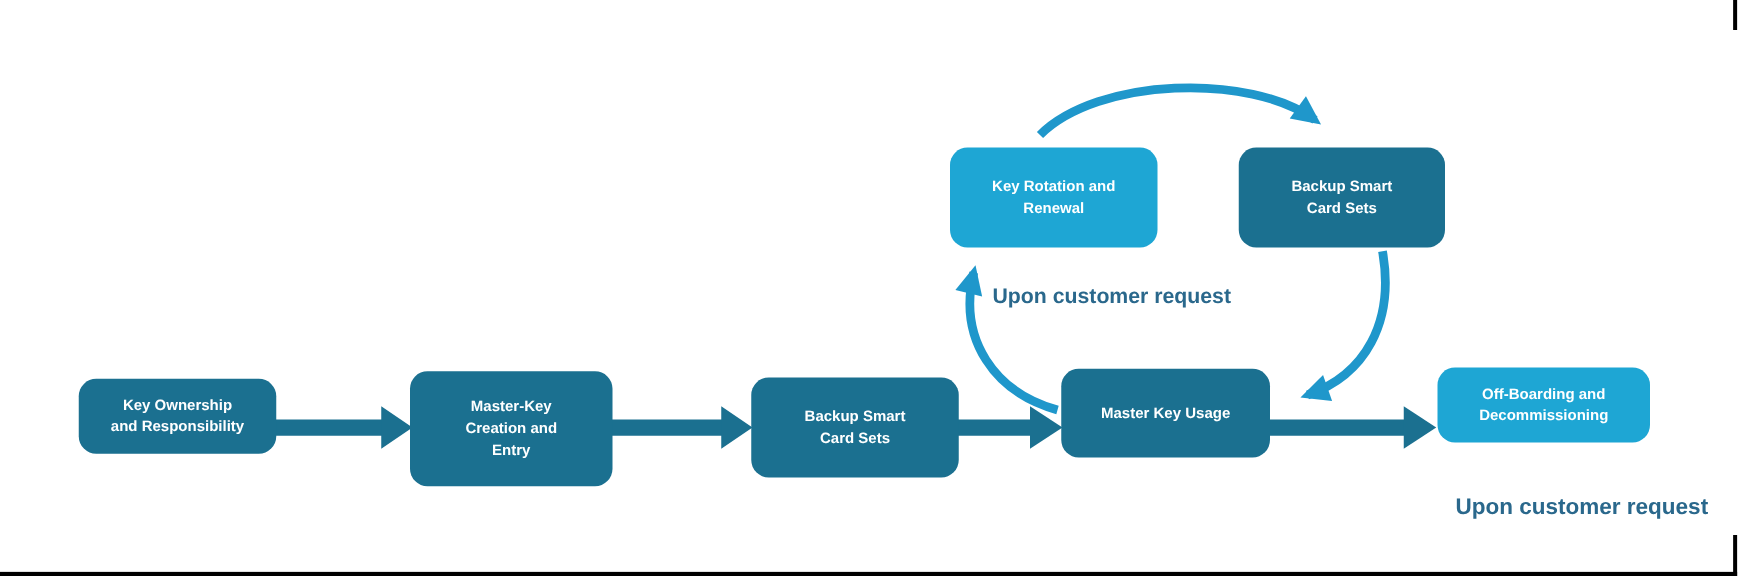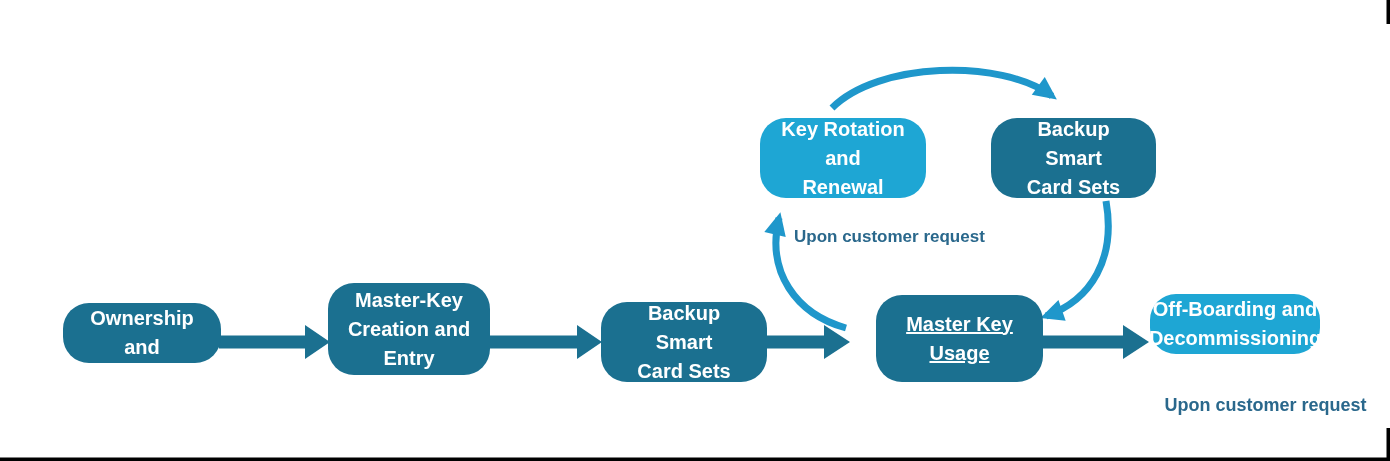--- a/index.html
+++ b/index.html
@@ -1,31 +1,31 @@
 <!DOCTYPE html>
 <html style="--dark: #1B7090; --light: #1EA6D4; --arrow-light: #1F97CB; --note-text: #2A688C; --border: #000000;"><head>
 <meta charset="utf-8">
 <style>
   html,body{margin:0;padding:0;background:#ffffff;}
   .canvas{
     position:relative;width:1390px;height:461px;background:#ffffff;overflow:hidden;
     font-family:"Liberation Sans",sans-serif;
   }
   .node{
-    position:absolute;border-radius:26px;color:#ffffff;
+    position:absolute;border-radius:14px;color:#ffffff;
     display:flex;align-items:center;justify-content:center;text-align:center;
-    font-weight:700;font-size:20px;line-height:1.45;white-space:pre-line;
+    font-weight:700;font-size:12px;line-height:1.45;white-space:pre-line;
     padding:0 10px;box-sizing:border-box;
   }
   .dark{background:var(--dark,#1B7090);}
   .light{background:var(--light,#1EA6D4);}
   #n1{left:63px;top:303px;width:158px;height:60px;}
-  #n2{left:328px;top:283px;width:162px;height:92px;}
+  #n2{left:328px;top:297px;width:162px;height:92px;}
   #n3{left:601px;top:302px;width:166px;height:80px;padding:0 26px;}
-  #n4{left:876px;top:295px;width:167px;height:87px;text-decoration:underline;}
+  #n4{left:849px;top:295px;width:167px;height:71px;}
   #n5{left:1150px;top:294px;width:170px;height:60px;}
   #na{left:760px;top:118px;width:166px;height:80px;}
   #nb{left:991px;top:118px;width:165px;height:80px;padding:0 28px;}
   .note{
     position:absolute;color:var(--note-text,#2A688C);
     font-size:17px;font-weight:700;white-space:nowrap;
   }
   #note-top{left:794px;top:227px;}
   #note-bottom{left:1163px;top:395px;width:205px;text-align:center;font-size:18px;}
   .arrows{position:absolute;left:0;top:0;width:1390px;height:461px;pointer-events:none;}

